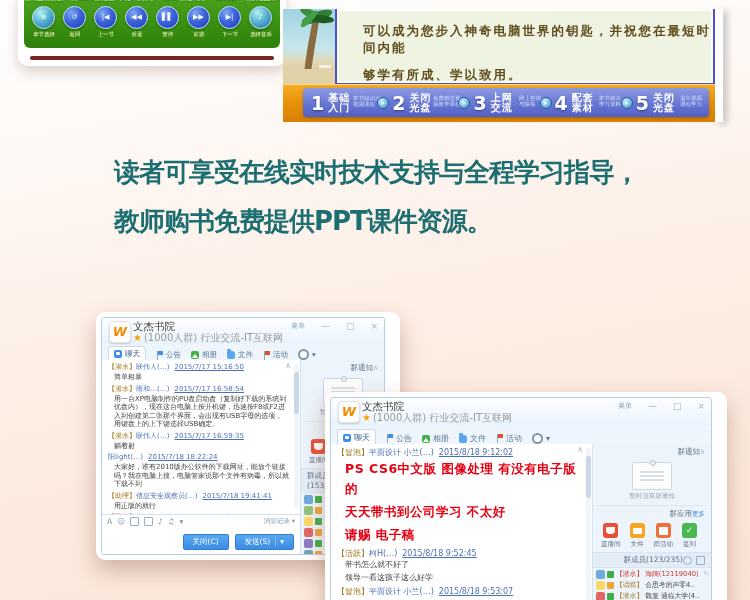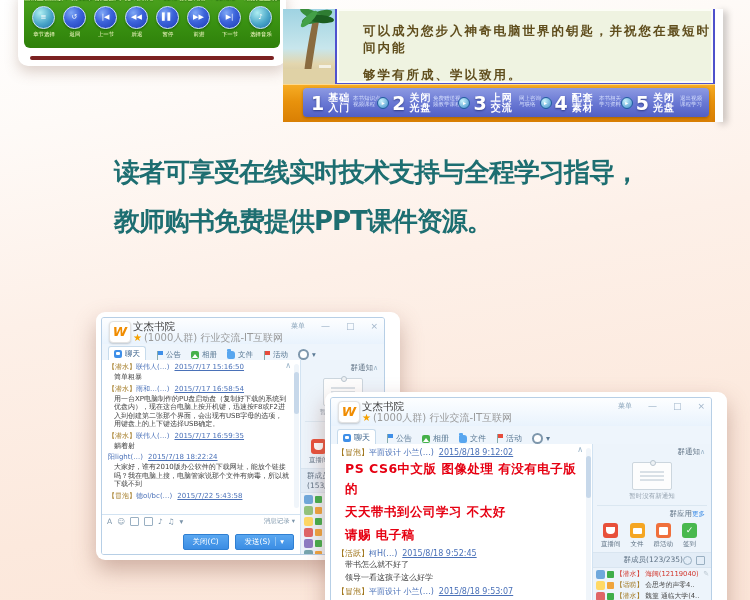--- a/index.html
+++ b/index.html
@@ -306,20 +306,24 @@
             </div>
             <div class="msg">
               <div class="mh"><span class="mtag">【潜水】</span><span class="mname">联伟人(…)</span><span class="mtime">2015/7/17 16:59:35</span></div>
               <div class="ml">躺着射</div>
             </div>
             <div class="msg">
               <div class="mh"><span class="mtag"></span><span class="mname">阳light(…)</span><span class="mtime">2015/7/18 18:22:24</span></div>
               <div class="ml">大家好，谁有2010版办公软件的下载网址，能放个链接吗？我在电脑上搜，电脑管家说那个文件有病毒，所以就下载不到</div>
             </div>
             <div class="msg">
+              <div class="mh"><span class="mtag">【助理】</span><span class="mname">信息安全观察员(…)</span><span class="mtime">2015/7/18 19:41:41</span></div>
+              <div class="ml">用正版的就行</div>
+            </div>
+            <div class="msg">
               <div class="mh"><span class="mtag">【冒泡】</span><span class="mname">德ol/bc(…)</span><span class="mtime">2015/7/22 5:43:58</span></div>
 
             </div>
 
             <div class="vtrack">
                 <span class="vthumb"></span>
               </div>
           </div>
           <div class="qinput">
             <div class="itools">

